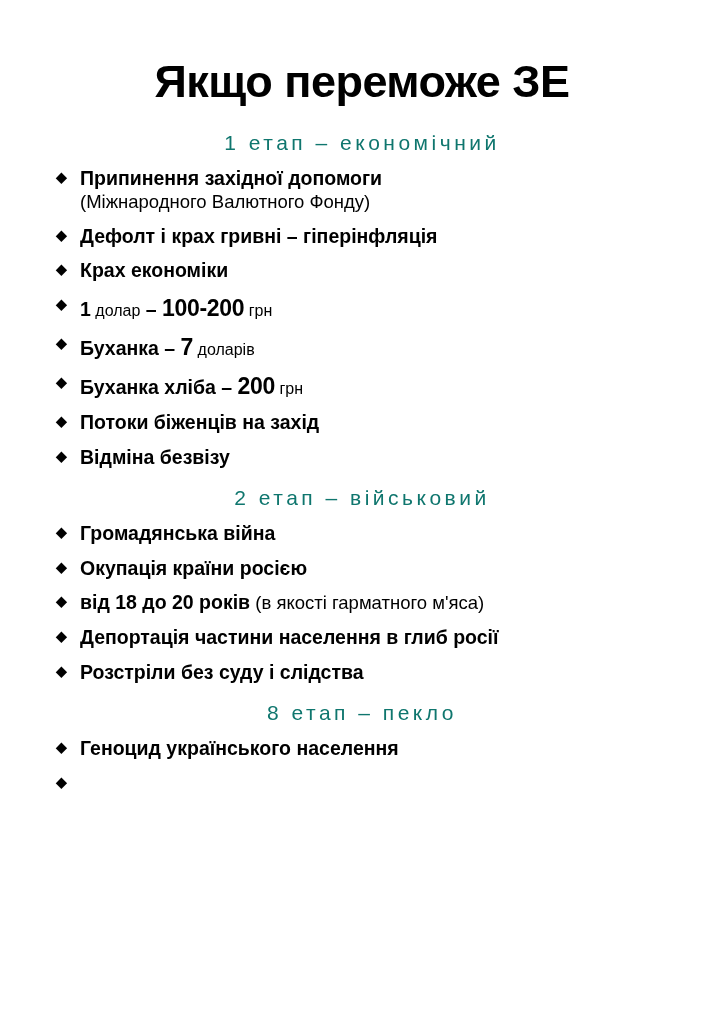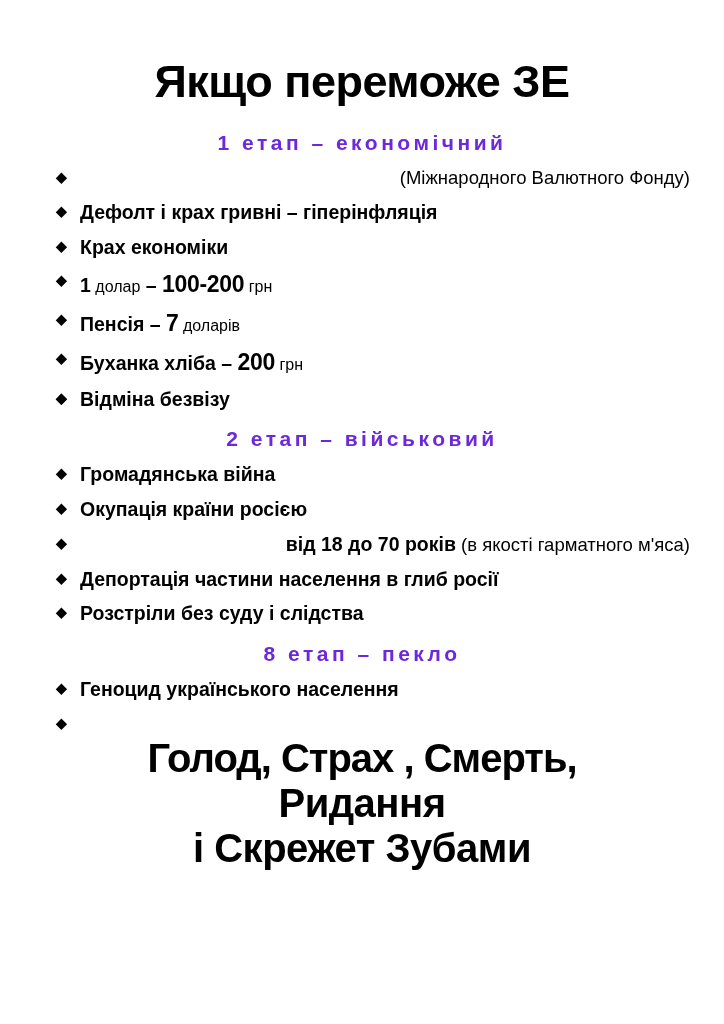--- a/index.html
+++ b/index.html
@@ -27,23 +27,23 @@
     font-size: 45px;
     letter-spacing: -0.5px;
     line-height: 1.05;
     margin: 18px 0 26px 0;
     white-space: nowrap;
   }
   .section-head {
     text-align: center;
     font-size: 21px;
     letter-spacing: 3.5px;
-    font-weight: bold;
+    font-weight: normal;
     margin: 16px 0 12px 0;
-    color: #6d28d9;
+    color: #0f766e;
   }
   .section-head.first { margin-top: 2px; }
   ul.items {
     list-style: none;
     margin: 0;
     padding: 0 0 0 46px;
   }
   ul.items li {
     position: relative;
     margin: 0 0 11px 0;
@@ -66,21 +66,20 @@
     font-size: 23px;
     font-weight: bold;
     letter-spacing: -0.3px;
   }
   .small-unit {
     font-size: 16px;
     font-weight: normal;
   }
   .line2 {
     display: block;
-    text-align: right;
   }
   .footer {
     margin-top: 34px;
     text-align: center;
     font-weight: bold;
     font-size: 40px;
     line-height: 1.13;
     letter-spacing: -0.5px;
   }
   .footer .f2 { display:block; }
@@ -92,44 +91,46 @@
 
 <div class="page">
 
   <h1 class="main-title">Якщо переможе ЗЕ</h1>
 
   <div class="section">
     <div class="section-head first">1 етап – економічний</div>
     <ul class="items">
       <li>
         <span class="bullet">◆</span>
+        <span>Припинення західної допомоги</span>
         <span class="sub line2">(Міжнародного Валютного Фонду)</span>
       </li>
       <li>
         <span class="bullet">◆</span>
         <span>Дефолт і крах гривні – гіперінфляція</span>
       </li>
       <li>
         <span class="bullet">◆</span>
         <span>Крах  економіки</span>
       </li>
       <li>
         <span class="bullet">◆</span>
         <span>1</span><span class="small-unit"> долар</span><span> – </span><span class="big">100-200</span><span class="small-unit"> грн</span>
       </li>
       <li>
         <span class="bullet">◆</span>
-        <span>Пенсія – </span><span class="big">7</span><span class="small-unit"> доларів</span>
+        <span>Буханка – </span><span class="big">7</span><span class="small-unit"> доларів</span>
       </li>
       <li>
         <span class="bullet">◆</span>
         <span>Буханка хліба – </span><span class="big">200</span><span class="small-unit"> грн</span>
       </li>
       <li>
         <span class="bullet">◆</span>
+        <span>Потоки біженців на захід</span>
       </li>
       <li>
         <span class="bullet">◆</span>
         <span>Відміна безвізу</span>
       </li>
     </ul>
   </div>
 
   <div class="section">
     <div class="section-head">2 етап – військовий</div>
@@ -137,21 +138,21 @@
       <li>
         <span class="bullet">◆</span>
         <span>Громадянська війна</span>
       </li>
       <li>
         <span class="bullet">◆</span>
         <span>Окупація країни росією</span>
       </li>
       <li>
         <span class="bullet">◆</span>
-        <span class="line2"><span>від 18 до 70 років</span><span class="sub"> (в якості гарматного м'яса)</span></span>
+        <span class="line2"><span>від 18 до 20 років</span><span class="sub"> (в якості гарматного м'яса)</span></span>
       </li>
       <li>
         <span class="bullet">◆</span>
         <span>Депортація частини населення в глиб росії</span>
       </li>
       <li>
         <span class="bullet">◆</span>
         <span>Розстріли без суду і слідства</span>
       </li>
     </ul>
@@ -163,19 +164,14 @@
       <li>
         <span class="bullet">◆</span>
         <span>Геноцид українського населення</span>
       </li>
       <li>
         <span class="bullet">◆</span>
       </li>
     </ul>
   </div>
 
-  <div class="footer">
-    <span class="f1 tight">Голод,  Страх , Смерть,</span>
-    <span class="f2">Ридання</span>
-    <span class="f3">і Скрежет Зубами</span>
-  </div>
 
 </div>
 
 </body></html>

